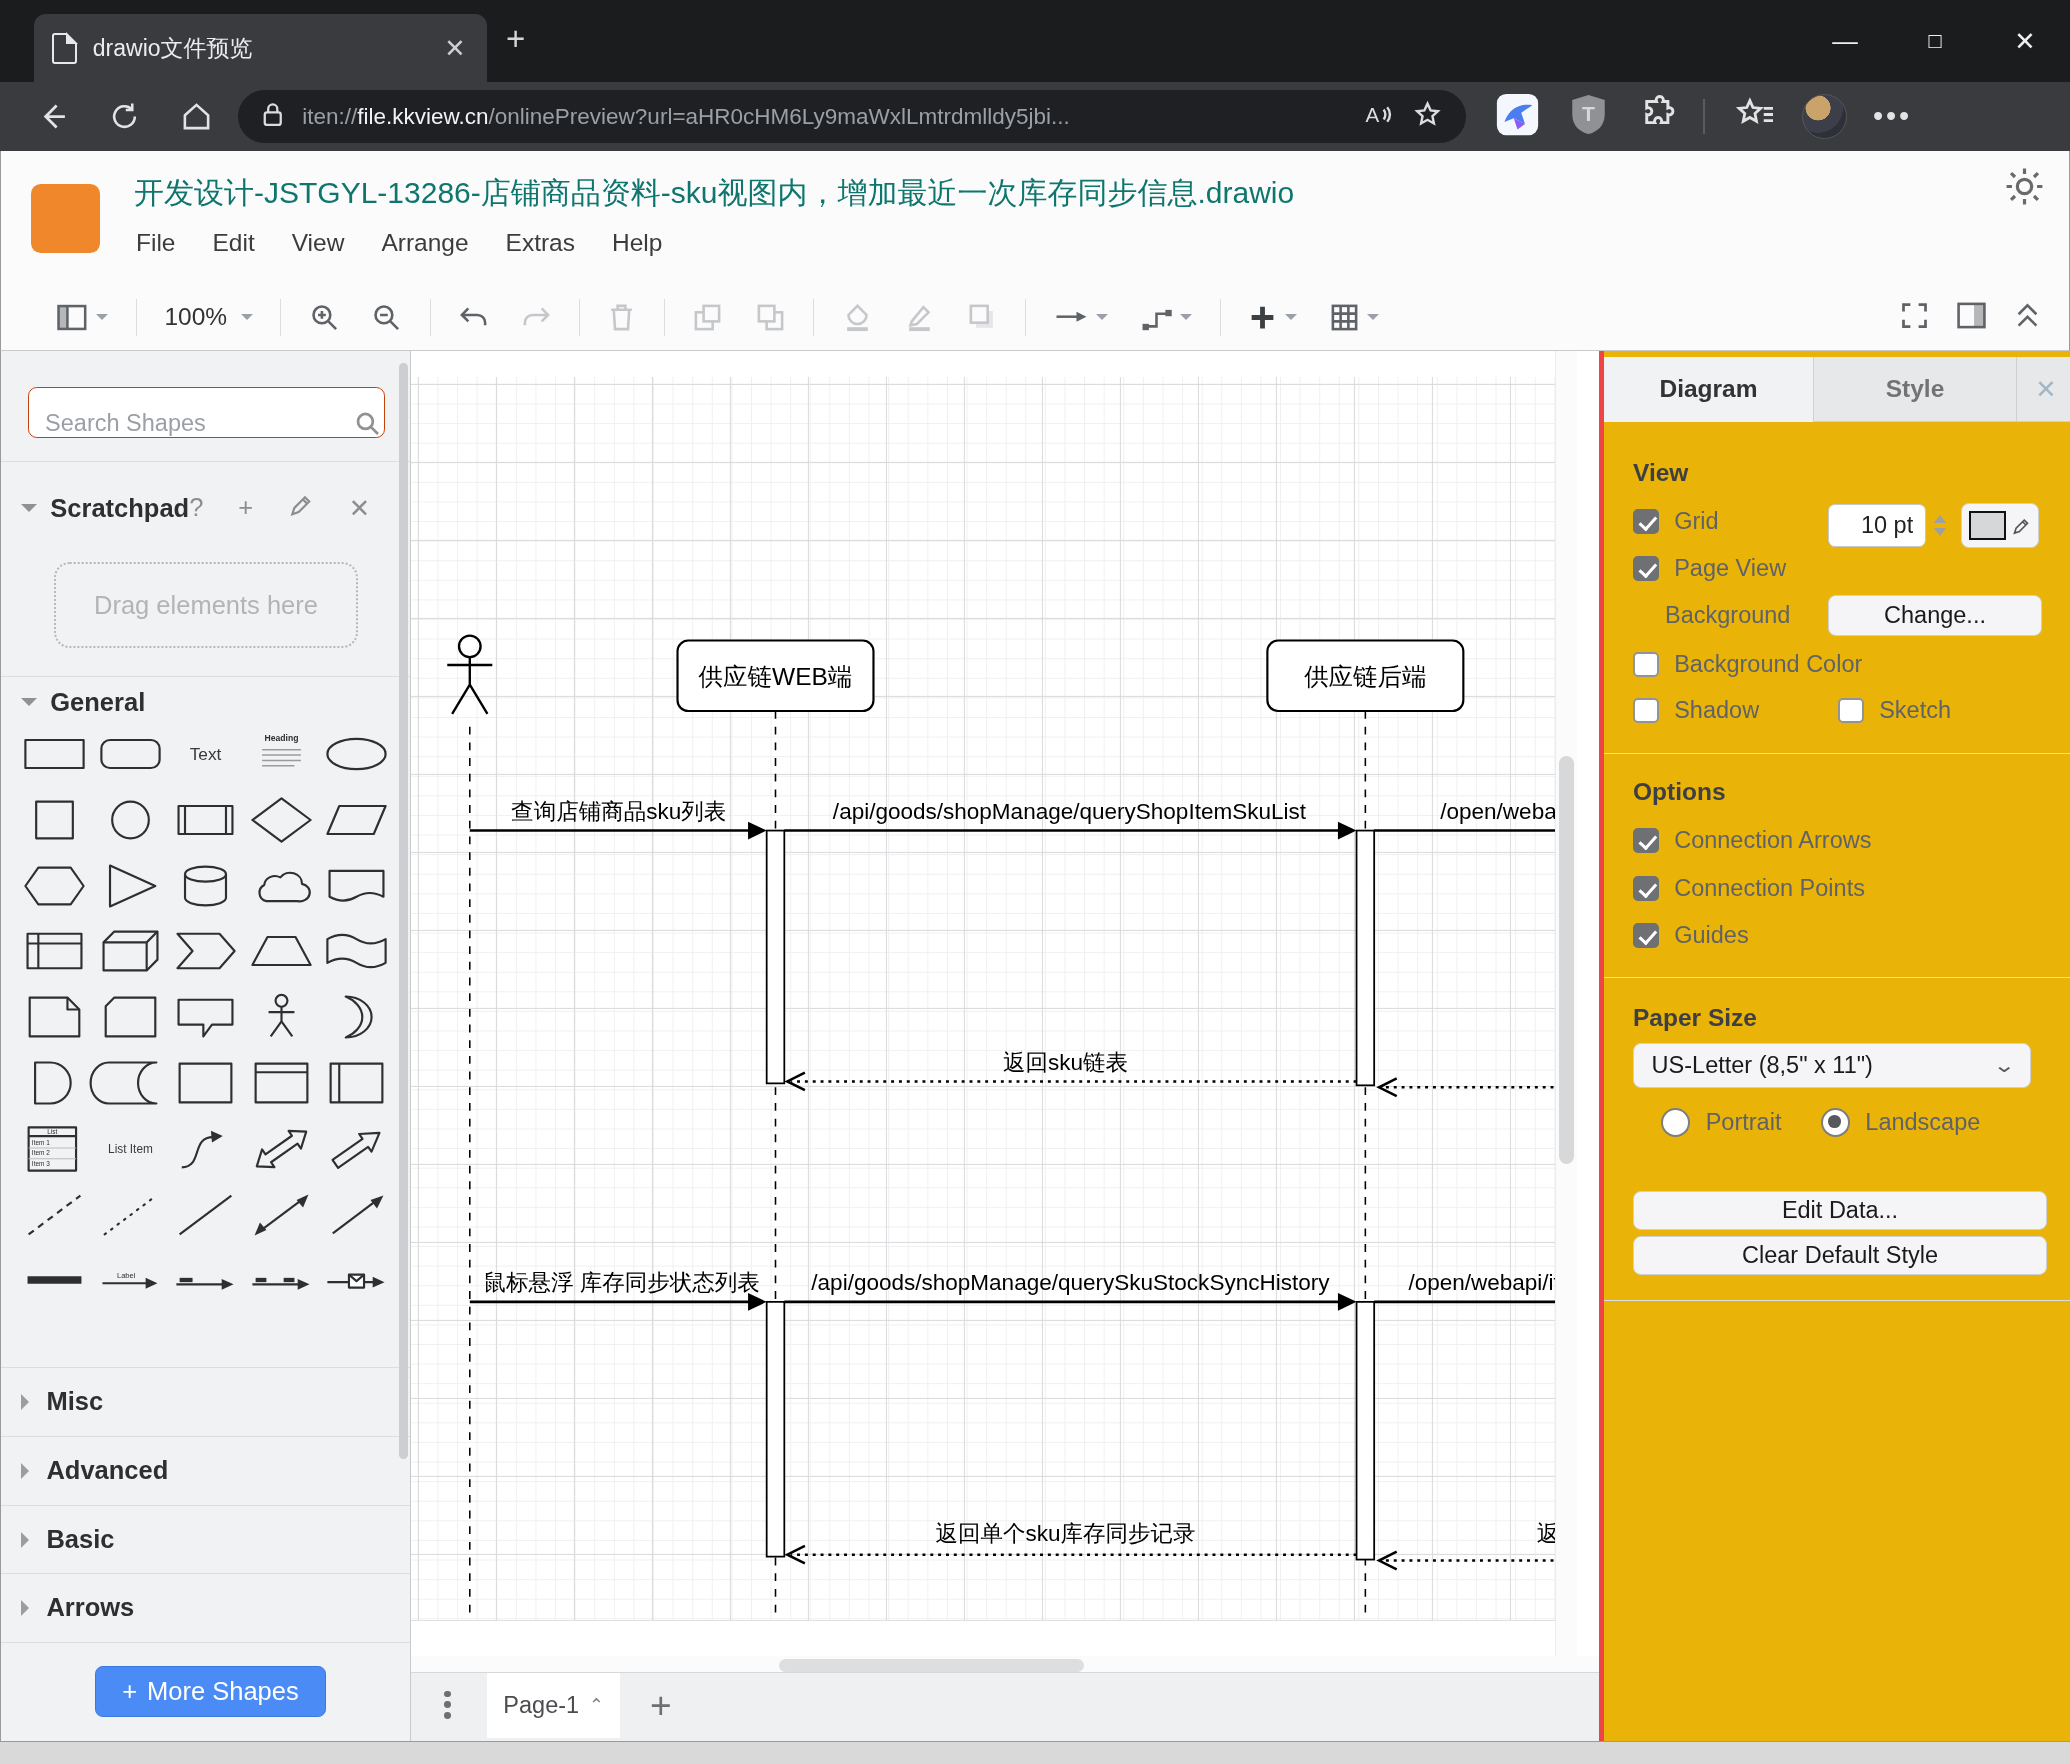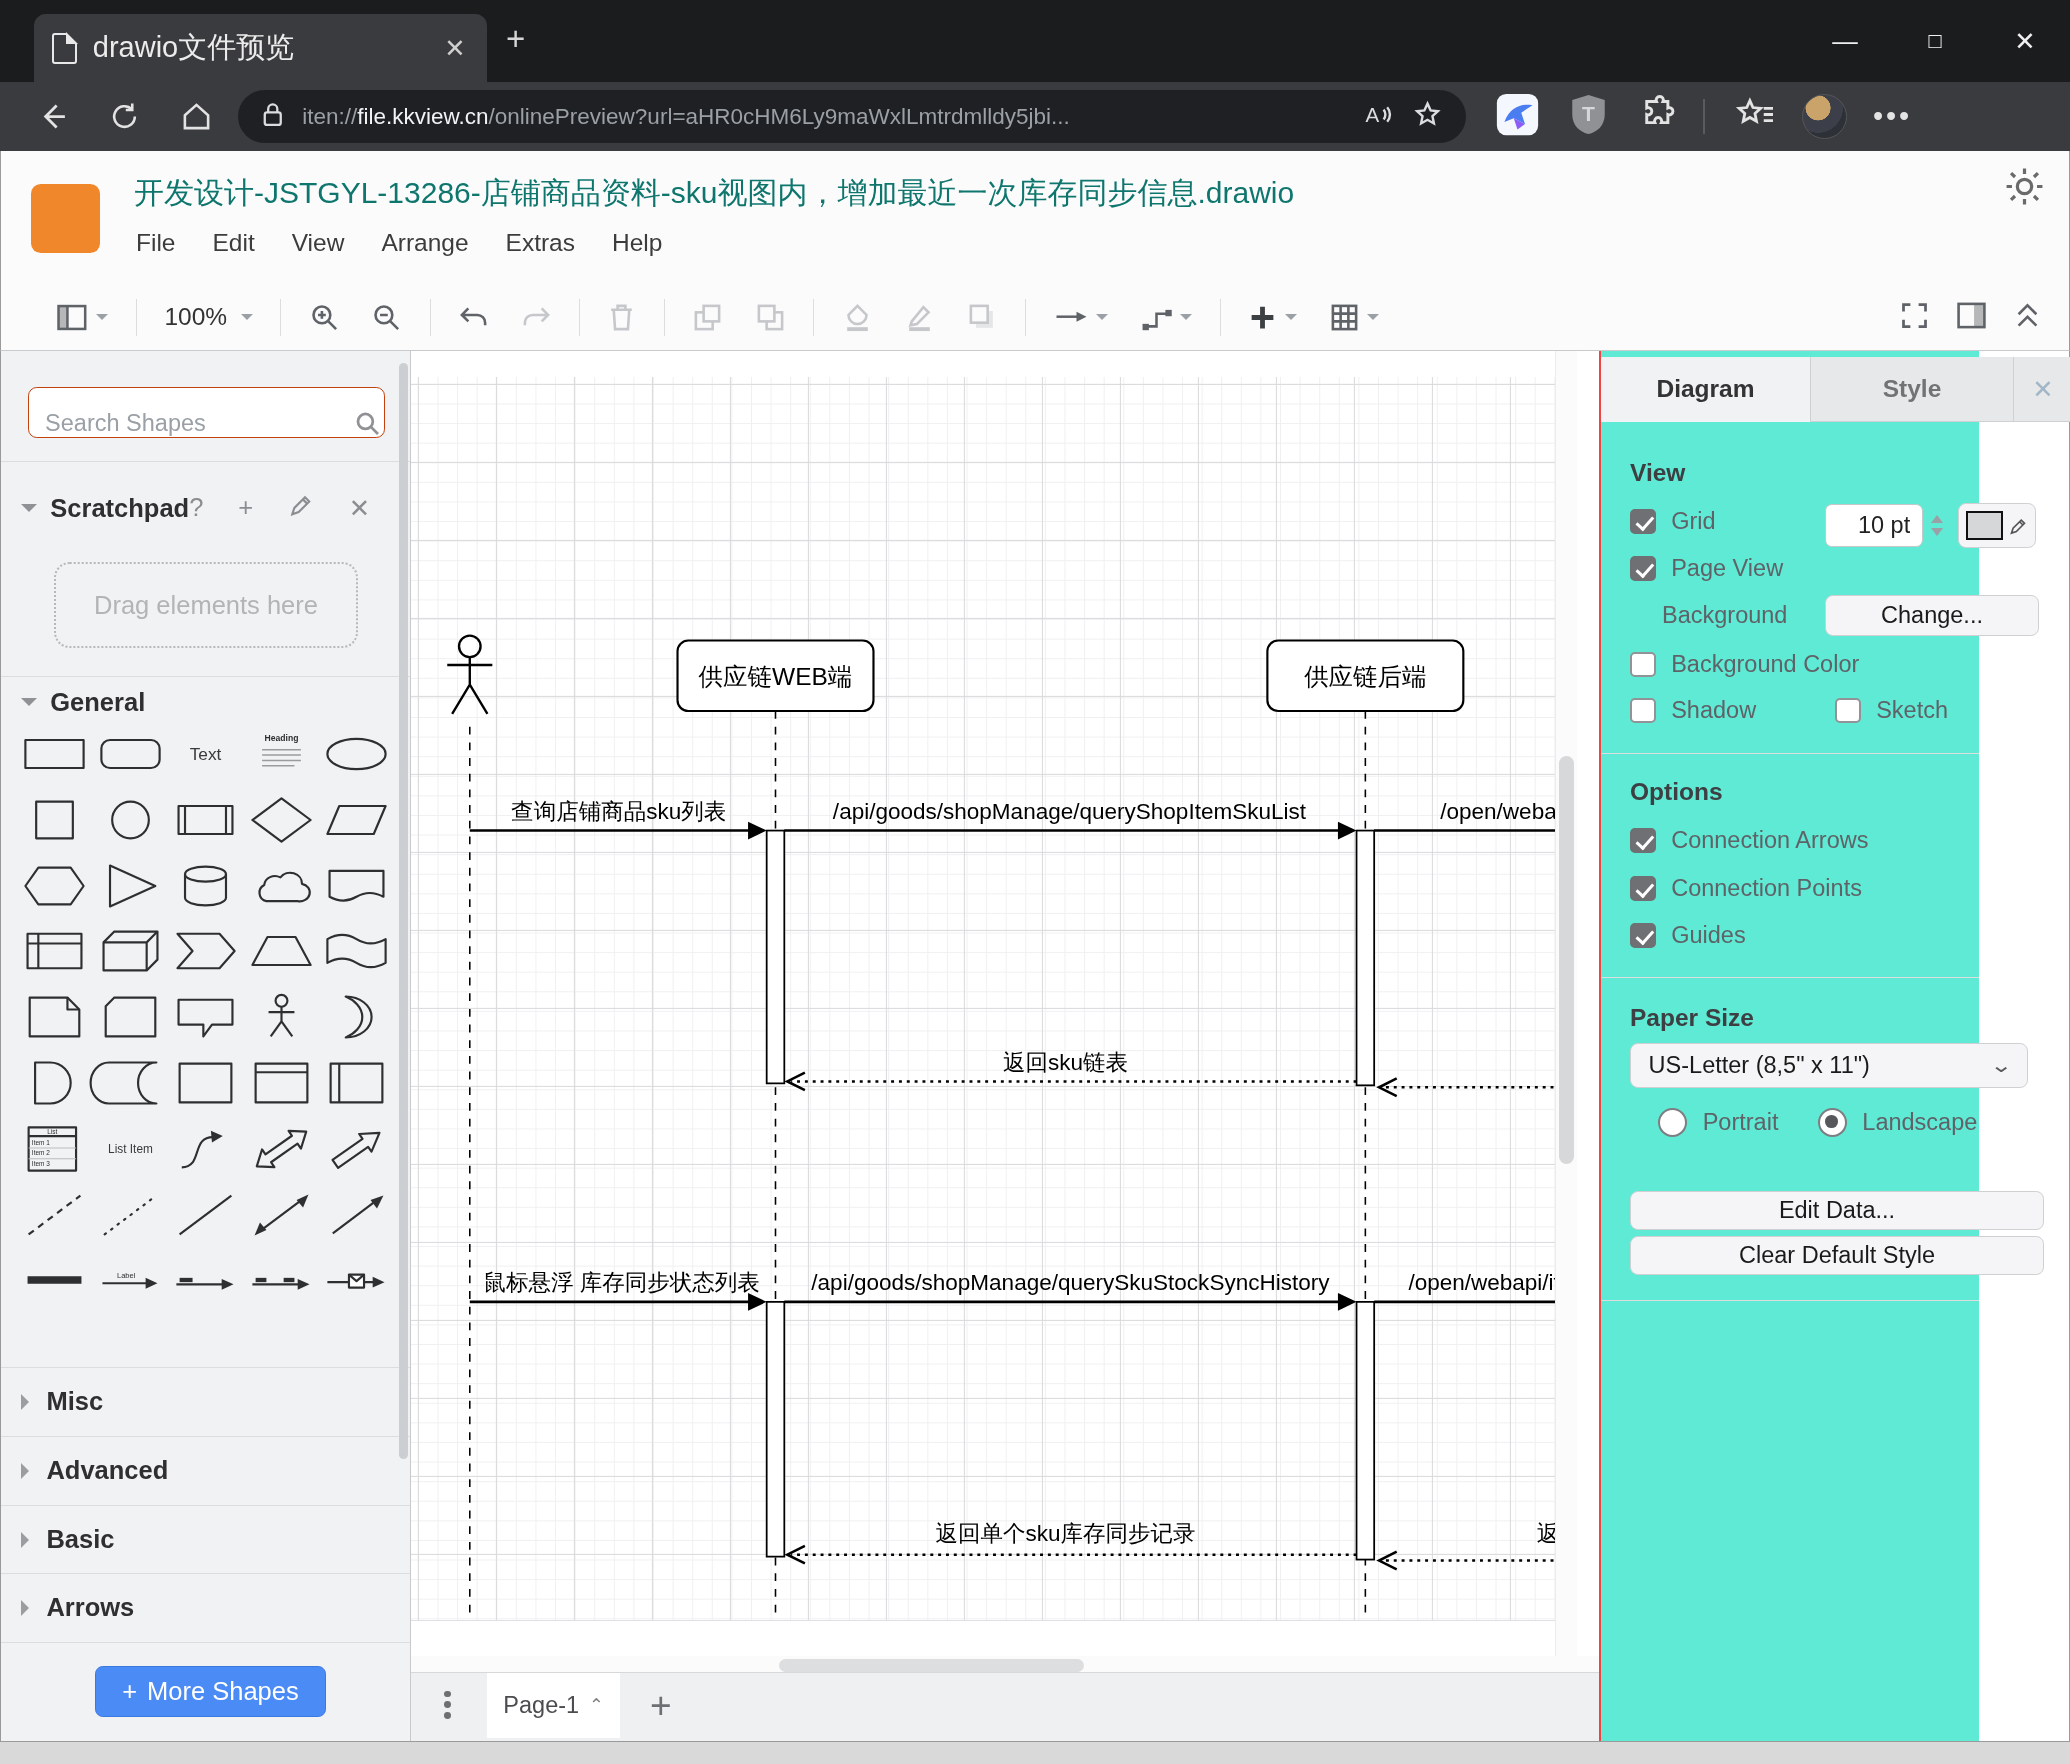--- a/index.html
+++ b/index.html
@@ -5,21 +5,21 @@
   * { margin:0; padding:0; box-sizing:border-box; }
   html,body { width:2070px; height:1764px; }
   body { font-family:"Liberation Sans", sans-serif; position:relative; background:#fff; overflow:hidden; }
 
   
   .titlebar { position:absolute; left:0; top:0; width:2070px; height:82px; background:#1b1c1e; }
   .btab { position:absolute; left:34px; top:13.7px; width:453px; height:69px; background:#3a3b3e;
           border-radius:11.8px 11.8px 0 0; display:flex; align-items:center; padding:0 17.6px; color:#ececec; }
   .btab .ficon { width:25.5px; height:31px; border:2.9px solid #e8e8e8; border-radius:2.9px; position:relative; flex:none; }
   .btab .ficon:before { content:""; position:absolute; right:-2.9px; top:-2.9px; border:6.9px solid #3a3b3e; border-left-color:#e8e8e8; border-bottom-color:#e8e8e8; }
-  .btab .tlabel { margin-left:15.7px; font-size:29px; white-space:nowrap; overflow:hidden; flex:1; }
+  .btab .tlabel { margin-left:15.7px; font-size:23px; white-space:nowrap; overflow:hidden; flex:1; }
   .btab .tclose { color:#cfcfcf; font-size:25.5px; padding:0 3.9px; }
   .newtab { position:absolute; left:506px; top:19.6px; color:#d6d6d6; font-size:33px; font-weight:300; }
   .winctl { position:absolute; right:0; top:0; height:82px; display:flex; align-items:center; }
   .winctl span { width:90px; text-align:center; color:#f0f0f0; font-size:25.5px; line-height:82px; }
   .winctl .wmax { font-size:21.6px; }
 
   .urlbar { position:absolute; left:0; top:82px; width:2070px; height:69px; background:#3a3b3e; display:flex; align-items:center; }
   .navic { color:#e3e3e3; margin-left:33px; width:39px; text-align:center; flex:none; }
   .navic svg { display:block; margin:0 auto; }
   .pill { margin-left:21.6px; width:1228px; height:53px; background:#1f2023; border-radius:26.5px; display:flex; align-items:center; padding:0 23.5px; flex:none; }
@@ -91,21 +91,21 @@
   .hthumb { position:absolute; left:368px; top:2.9px; width:305px; height:12.7px; background:#dddee0; border-radius:6.9px; }
   .pagesbar { position:absolute; left:0; bottom:0; width:1188px; height:69px; background:#eff0f2; border-top:1px solid #d7d8da; }
   .pmenu { position:absolute; left:33px; top:13.7px; width:9.8px; color:#6d6f72; }
   .pmenu i { display:block; width:6.9px; height:6.9px; background:#6d6f72; border-radius:50%; margin:3.9px 0; }
   .pagetab { position:absolute; left:76px; top:0; width:133px; height:65px; background:#fff; display:flex; align-items:center; justify-content:center;
              font-size:23.5px; color:#4a4c4f; gap:9.8px; }
   .pagetab .chev { font-size:17.6px; color:#7e8083; }
   .addpage { position:absolute; left:239px; top:11.8px; font-size:37px; color:#6d6f72; font-weight:300; }
 
   
-  .panel { width:380px; flex:none; background:#5eead4; border-left:2px solid #ef4444; position:relative; font-size:23.5px; color:#5f6368; }
+  .panel { width:472px; flex:none; background:#eab308; border-left:5px solid #ef4444; position:relative; font-size:23.5px; color:#5f6368; }
   .ptabs { position:absolute; left:0; top:5.9px; width:471px; height:65px; display:flex; }
   .ptab { display:flex; align-items:center; justify-content:center; font-weight:bold; font-size:24.5px; }
   .ptab.active { width:210px; color:#333; background:#f1f2f4; border-right:1px solid #cfd0d2; }
   .ptab.inactive { width:202px; color:#717375; background:#e7e8ea; border-bottom:1px solid #cfd0d2; }
   .ptabrest { flex:1; background:#e7e8ea; border-bottom:1px solid #cfd0d2; border-left:1px solid #cfd0d2;
               display:flex; align-items:center; justify-content:center; color:#a2b6c6; font-size:25.5px; }
   .phead { position:absolute; left:29px; font-weight:bold; color:#3d3f42; font-size:24.5px; }
   .prow { position:absolute; left:29px; display:flex; align-items:center; gap:15.7px; }
   .cb { width:25.5px; height:25.5px; border-radius:4.9px; flex:none; position:relative; background:#fff; border:2px solid #919396; }
   .cb.on { background:#6e7073; border-color:#6e7073; }

